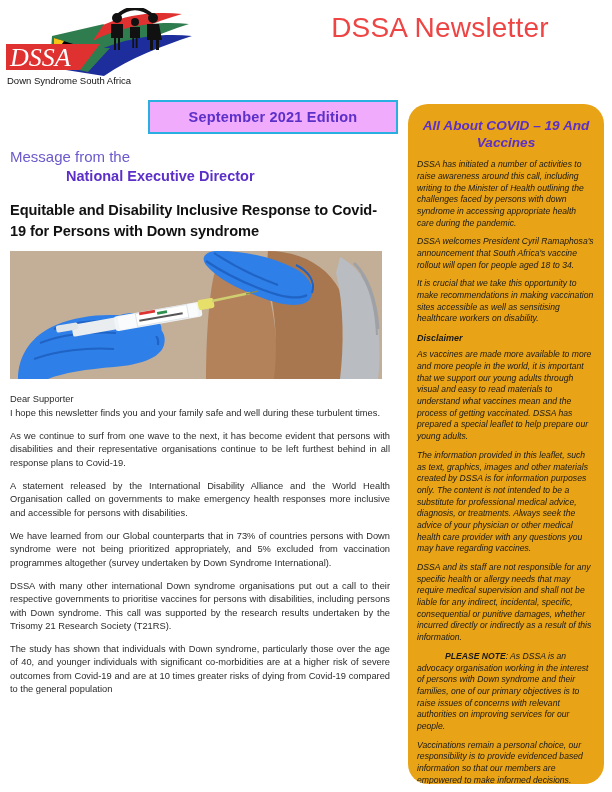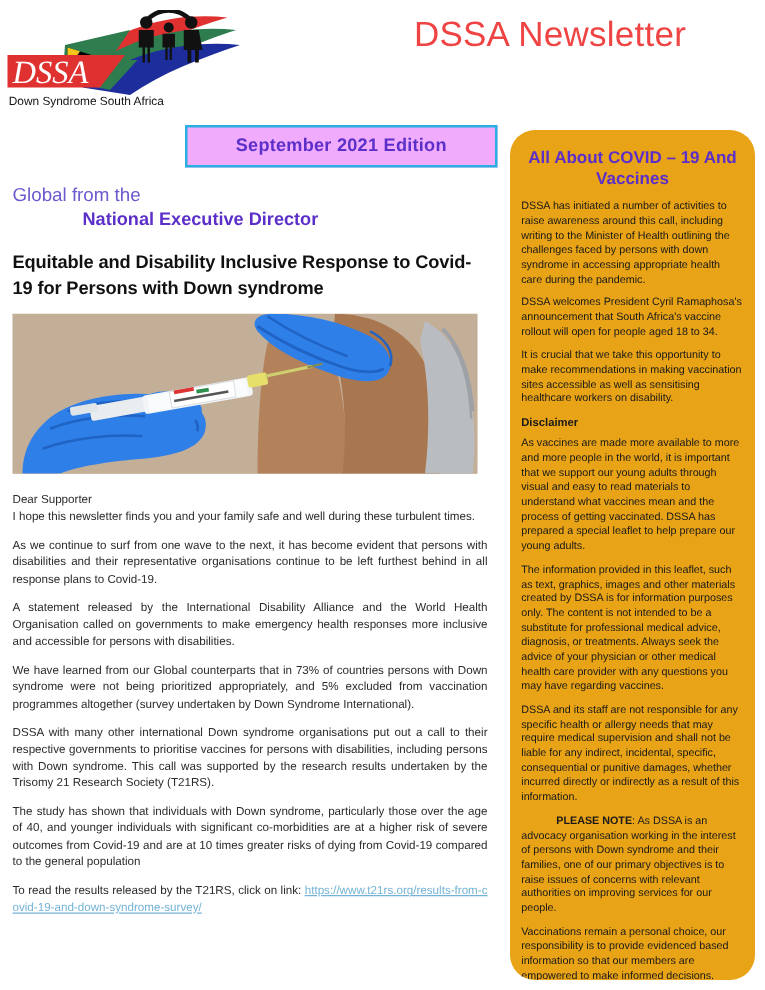--- a/index.html
+++ b/index.html
@@ -124,20 +124,21 @@
   #sidebar {
     position: absolute;
     left: 408px; top: 104px;
     width: 196px;
     height: 680px;
     background: #e8a317;
     border-radius: 20px;
     box-sizing: border-box;
     padding: 10px 9px 12px 9px;
     overflow: hidden;
+    font-style: italic;
   }
   #sidebar-title {
     text-align: center;
     font-size: 13.6px;
     font-weight: bold;
     color: #5b2fc8;
     line-height: 1.22;
     margin: 4px 0 8px 0;
   }
   .side-p {
@@ -196,21 +197,21 @@
 
   <div id="newsletter-title">DSSA Newsletter</div>
 </div>
 
 <div id="edition-banner">
   <span class="lbl">September 2021 Edition</span>
 </div>
 
 <div id="left-col">
 
-  <div id="msg-line1">Global from the</div>
+  <div id="msg-line1">Message from the</div>
   <div id="msg-line2">National Executive Director</div>
   <div id="article-title">Equitable and Disability Inclusive Response to Covid-19 for Persons with Down syndrome</div>
 
   <div id="photo">
     <svg width="372" height="128" viewBox="0 0 372 128">
       <rect x="0" y="0" width="372" height="128" fill="#c3ae98"></rect>
 
       <path d="M215 0 C230 0 250 14 258 40 C266 70 268 100 266 128 L196 128 C196 96 198 50 204 24 Z" fill="#b3815a"></path>
       <path d="M258 0 C286 0 316 12 330 40 C342 66 344 100 342 128 L264 128 C268 96 266 56 256 24 Z" fill="#a8774f"></path>
 
@@ -253,23 +254,20 @@
   </div>
 
   <div class="salutation">Dear Supporter</div>
   <div class="body-p">I hope this newsletter finds you and your family safe and well during these turbulent times.</div>
   <div class="body-p">As we continue to surf from one wave to the next, it has become evident that persons with disabilities and their representative organisations continue to be left furthest behind in all  response plans to Covid-19.</div>
   <div class="body-p">A statement released by the International Disability Alliance and the World Health Organisation called on governments to make emergency health responses more inclusive and accessible for persons with disabilities.</div>
   <div class="body-p">We have learned from our Global counterparts that in 73% of countries persons with Down syndrome were not being prioritized appropriately, and 5%  excluded from vaccination programmes altogether (survey undertaken by Down Syndrome International).</div>
   <div class="body-p">DSSA with many other international Down syndrome organisations put out a call to their respective governments to prioritise vaccines for persons with disabilities, including persons with Down syndrome. This call was supported by the research results undertaken by the Trisomy 21 Research Society (T21RS).</div>
   <div class="body-p">The study has shown that individuals with Down syndrome, particularly those over the age of 40, and younger individuals with significant co-morbidities are at a higher risk of severe outcomes from Covid-19 and are at 10 times greater risks of dying from Covid-19 compared to the general population</div>
 
-  <div class="body-p">
-    <span>To read the results released by the T21RS, click on link: </span><a class="inline-link" href="#">https://www.t21rs.org/results-from-covid-19-and-down-syndrome-survey/</a>
-  </div>
 </div>
 
 <div id="sidebar">
 
   <div id="sidebar-title">All About COVID – 19 And Vaccines</div>
 
   <div class="side-p">DSSA has initiated a number of activities to raise awareness around this call, including writing to the Minister of Health outlining the challenges faced by persons with down syndrome in accessing appropriate health care during the pandemic.</div>
   <div class="side-p">DSSA welcomes President Cyril Ramaphosa's announcement that South Africa's vaccine rollout will open for people aged 18 to 34.</div>
   <div class="side-p">It is crucial that we take this opportunity to make recommendations in making vaccination sites accessible as well as sensitising healthcare workers on disability.</div>
   <div class="side-p disclaimer-head">Disclaimer</div>

